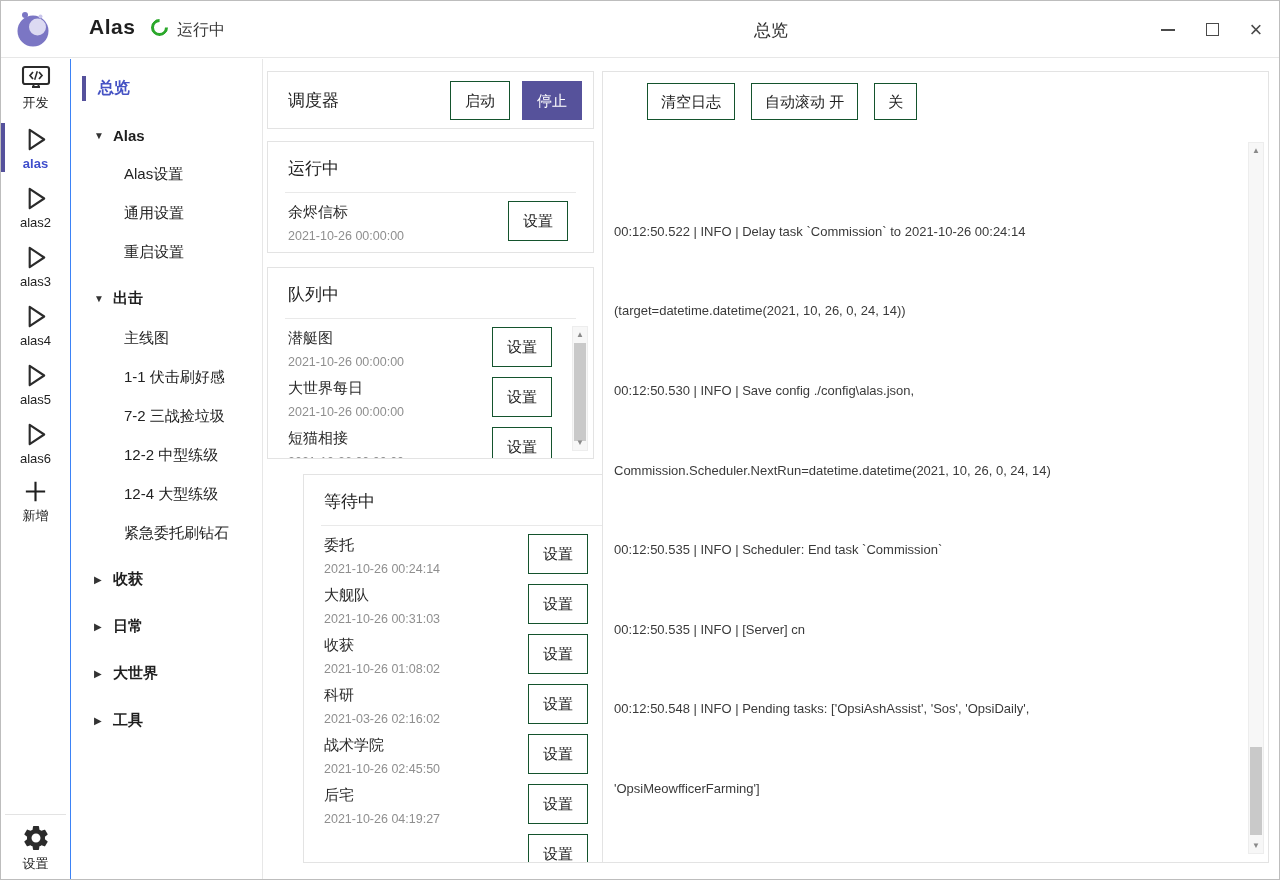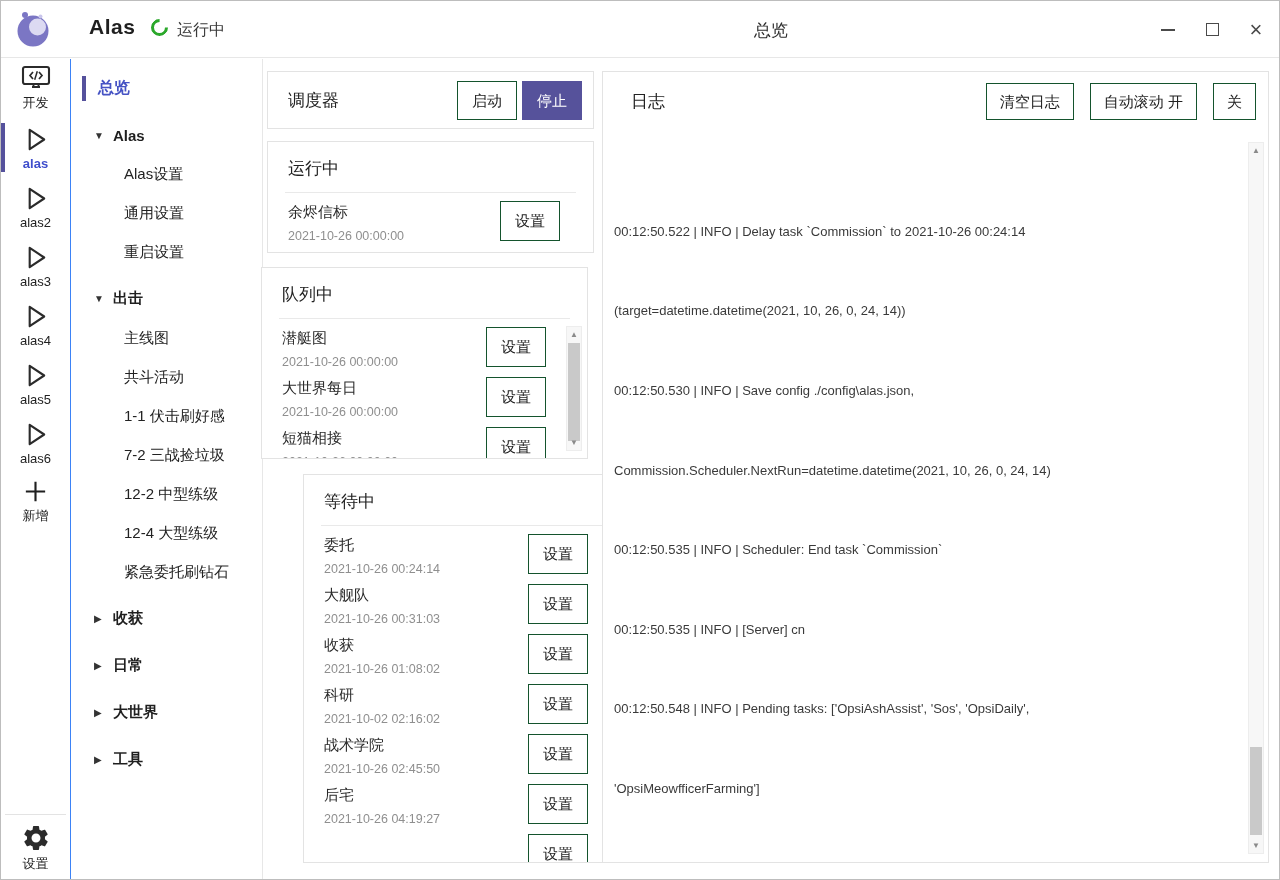--- a/index.html
+++ b/index.html
@@ -46,28 +46,28 @@
   
   .card { position:absolute; background:#fff; border:1px solid #e3e3e3; }
   .card-title { padding:15px 18px 10px 20px; font-size:17px; color:#222; }
   .card-divider { height:1px; background:#e9e9e9; margin:2px 17px 0; }
   .btn { display:inline-block; border:1px solid #14532d; background:#fff; font-size:15px; color:#222; text-align:center; font-family:inherit; }
   .btn.primary { background:#56529b; border-color:#56529b; color:#fff; }
 
   #card-scheduler { left:266px; top:70px; width:327px; height:58px; display:flex; align-items:center; padding:0 11px 0 20px; }
   #card-scheduler .sched-title { font-size:17px; color:#222; flex:1; }
   #card-scheduler .btn { width:60px; height:39px; line-height:37px; }
-  #card-scheduler .btn + .btn { margin-left:5px; }
+  #card-scheduler .btn + .btn { margin-left:12px; }
 
   #card-running { left:266px; top:140px; width:327px; height:112px; }
-  #card-queue   { left:260px; top:266px; width:327px; height:192px; overflow:hidden; }
+  #card-queue   { left:266px; top:266px; width:327px; height:192px; overflow:hidden; }
   #card-waiting { left:266px; top:473px; width:327px; height:389px; overflow:hidden;margin-left:36px; }
 
   .task-list { position:absolute; left:0; right:26px; top:54px; bottom:0; overflow:hidden; }
-  #card-running .task-list { right:8px; }
+  #card-running .task-list { right:0; }
   .task-row { position:relative; height:50px; padding:7px 0 0 20px; }
   .task-name { font-size:15px; color:#2a2a2a; }
   .task-time { font-size:12.5px; color:#8f8f8f; margin-top:7px; }
   .task-btn { position:absolute; width:60px; height:40px; line-height:38px; top:5px; }
   #card-running .task-btn { right:25px; }
   #card-queue .task-btn, #card-waiting .task-btn { right:15px; }
 
   
   .vscroll { position:absolute; right:5px; width:16px; background:#f7f7f7; border:1px solid #ededed; }
   #card-queue .vscroll { top:58px; bottom:7px; }
@@ -201,21 +201,20 @@
     <div class="menu-child">通用设置</div>
     <div class="menu-child">重启设置</div>
   </div>
 
   <div class="menu-group">
     <div class="menu-group-header">
       <span class="caret">▼</span>
       <span>出击</span>
     </div>
     <div class="menu-child">主线图</div>
-    <div class="menu-child">共斗活动</div>
     <div class="menu-child">1-1 伏击刷好感</div>
     <div class="menu-child">7-2 三战捡垃圾</div>
     <div class="menu-child">12-2 中型练级</div>
     <div class="menu-child">12-4 大型练级</div>
     <div class="menu-child">紧急委托刷钻石</div>
   </div>
 
   <div class="menu-group">
     <div class="menu-group-header">
       <span class="caret">▶</span>
@@ -308,21 +307,21 @@
       </div>
 
       <div class="task-row">
         <div class="task-name">收获</div>
         <div class="task-time">2021-10-26 01:08:02</div>
         <button class="btn task-btn">设置</button>
       </div>
 
       <div class="task-row">
         <div class="task-name">科研</div>
-        <div class="task-time">2021-10-02 02:16:02</div>
+        <div class="task-time">2021-03-26 02:16:02</div>
         <button class="btn task-btn">设置</button>
       </div>
 
       <div class="task-row">
         <div class="task-name">战术学院</div>
         <div class="task-time">2021-10-26 02:45:50</div>
         <button class="btn task-btn">设置</button>
       </div>
 
       <div class="task-row">
@@ -338,21 +337,20 @@
     </div>
   <div class="vscroll">
     <div class="vs-arrow up">▲</div>
     <div class="vs-thumb"></div>
     <div class="vs-arrow down">▼</div>
   </div>
 </div>
 
 <div class="card" id="card-log">
   <div class="log-header">
-    <div class="log-title">日志</div>
     <button class="btn">清空日志</button>
     <button class="btn">自动滚动 开</button>
     <button class="btn">关</button>
   </div>
   <div class="log-body">
     
   
       <div class="log-line">00:12:50.522 | INFO | Delay task `Commission` to 2021-10-26 00:24:14</div>
     
       <div class="log-line">(target=datetime.datetime(2021, 10, 26, 0, 24, 14))</div>

